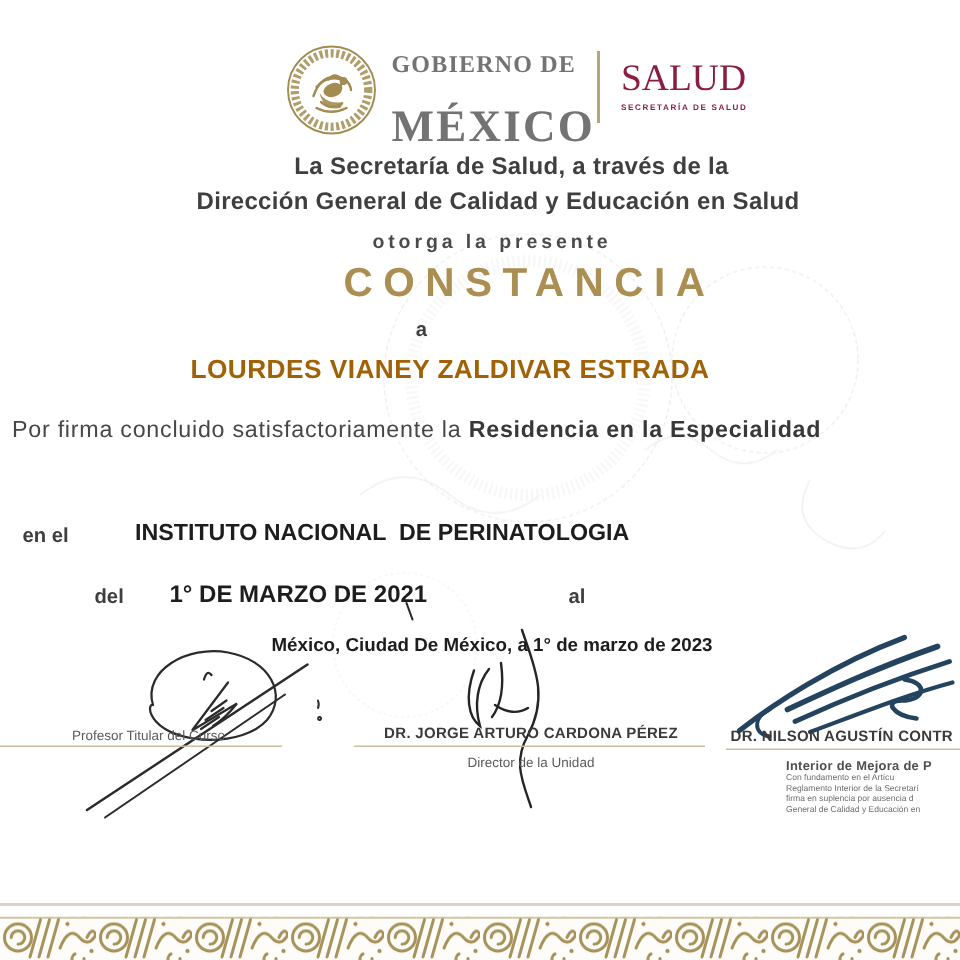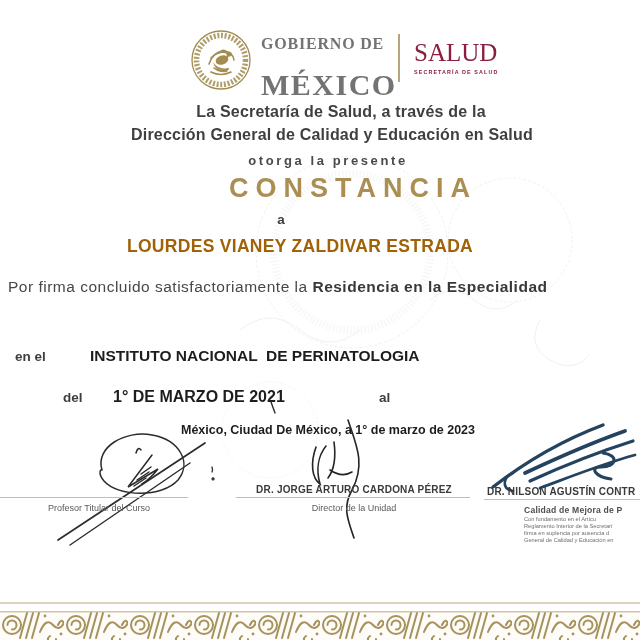--- a/index.html
+++ b/index.html
@@ -142,29 +142,29 @@
       <path d="M8 72 C30 55, 70 28, 118 10" stroke-width="3.4"></path>
       <path d="M40 58 C70 44, 100 30, 140 16" stroke-width="3.8"></path>
       <path d="M45 66 C80 50, 110 38, 148 26" stroke-width="3.2"></path>
       <path d="M55 73 C90 60, 120 48, 150 40" stroke-width="2.8"></path>
       <path d="M118 38 C134 40, 132 52, 116 52 C104 52, 110 62, 126 64" stroke-width="3"></path>
       <path d="M28 58 C18 62, 16 74, 28 76" stroke-width="2.6"></path>
     </g>
   </svg>
 
   <div class="abs sig-rule" style="left:-18px;top:497px;width:206px;"></div>
-  <div class="abs sig-title" style="left:16px;top:503px;padding-left:32px;">Profesor Titular del Curso</div>
+  <div class="abs sig-title" style="left:16px;top:485px;padding-left:32px;">Profesor Titular del Curso</div>
 
   <div class="abs sig-name center" style="left:238px;top:484px;width:232px;">DR. JORGE ARTURO CARDONA PÉREZ</div>
   <div class="abs sig-rule" style="left:236px;top:497px;width:234px;"></div>
   <div class="abs sig-title center" style="left:238px;top:503px;width:232px;">Director de la Unidad</div>
 
   <div class="abs sig-name" style="left:487px;top:486px;">DR. NILSON AGUSTÍN CONTR</div>
   <div class="abs sig-rule" style="left:484px;top:499px;width:156px;"></div>
-  <div class="abs sig-title-sm" style="left:524px;top:505px;">Calidad de Mejora de P</div>
+  <div class="abs sig-title-sm" style="left:524px;top:505px;">Interior de Mejora de P</div>
   <div class="abs legal" style="left:524px;top:516px;">
     <div>Con fundamento en el Artícu</div>
     <div>Reglamento Interior de la Secretarí</div>
     <div>firma en suplencia por ausencia d</div>
     <div>General de Calidad y Educación en</div>
   </div>
 
   <div class="abs" style="left:0;top:602px;width:640px;height:2px;background:#dbd2bf;"></div>
 
   <svg class="abs" style="left:0;top:611px;" width="640" height="29" viewBox="0 0 640 29">

